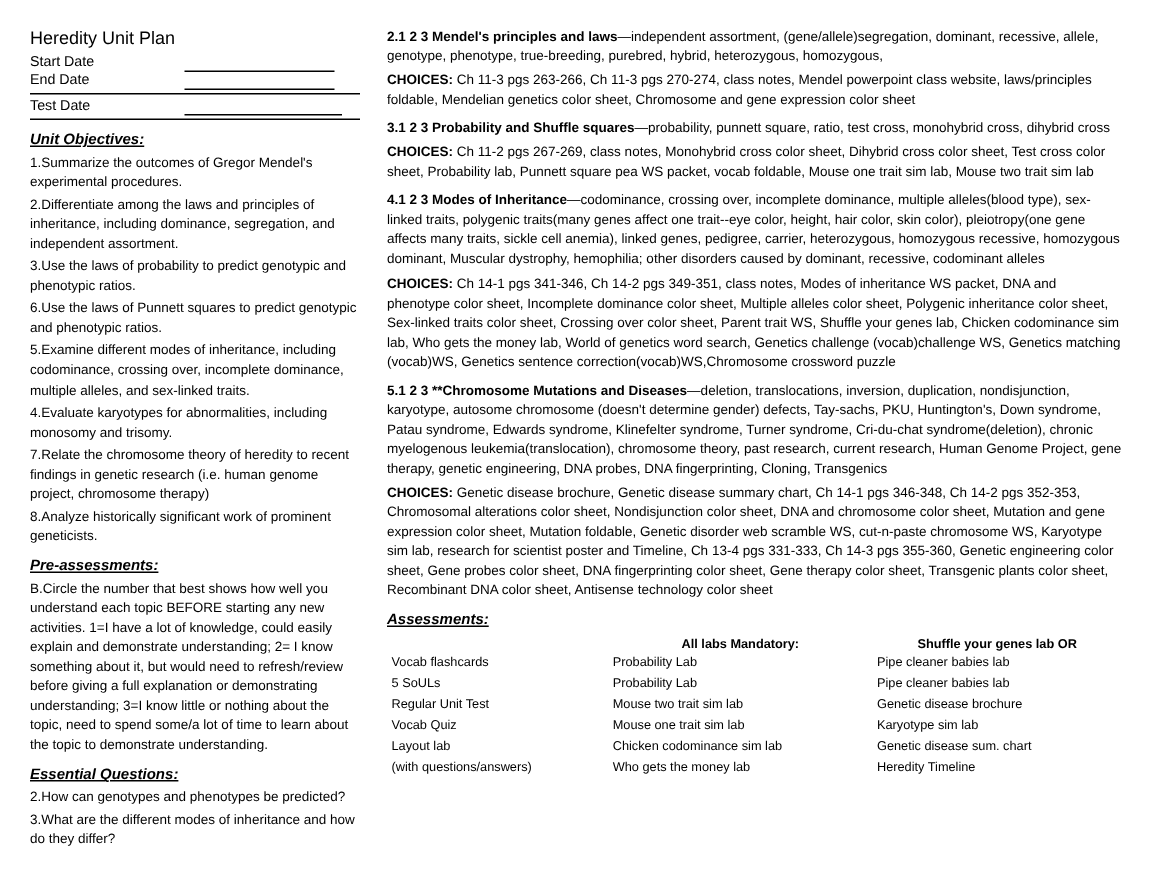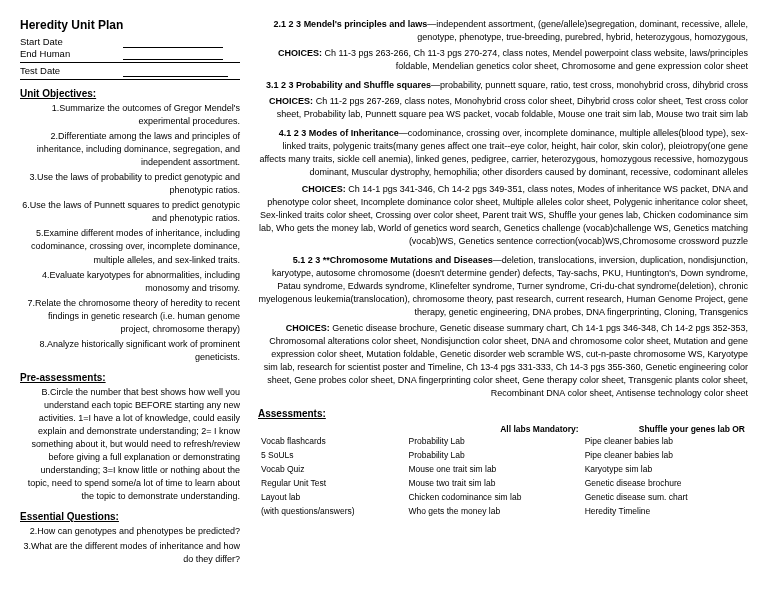--- a/index.html
+++ b/index.html
@@ -19,46 +19,46 @@
     }
     .left-column {
       width: 220px;
       flex-shrink: 0;
     }
     .right-column {
       flex: 1;
     }
     h1.plan-title {
       font-size: 12px;
-      font-weight: bold;
+      font-weight: normal;
       margin-bottom: 4px;
     }
     .date-line {
       font-size: 9.5px;
       margin-bottom: 2px;
       border-bottom: 1px solid #000;
       padding-bottom: 2px;
       width: 100%;
     }
     .date-line span {
       display: inline-block;
       min-width: 100px;
     }
     .section-title {
       font-size: 10px;
       font-weight: bold;
       margin-top: 8px;
       margin-bottom: 3px;
       text-decoration: underline;
+      font-style: italic;
     }
     .body-text {
       font-size: 9px;
       line-height: 1.45;
       margin-bottom: 3px;
-      text-align: right;
     }
     .body-text p {
       margin-bottom: 2px;
     }
     .choices-label {
       font-weight: bold;
       font-size: 9px;
     }
     .right-section-block {
       margin-bottom: 6px;
@@ -67,21 +67,21 @@
       font-weight: bold;
     }
     .assessments-table {
       width: 100%;
       border-collapse: collapse;
       margin-top: 4px;
       font-size: 8.5px;
     }
     .assessments-table th {
       font-weight: bold;
-      text-align: right;
+      text-align: center;
       padding: 1px 3px;
       font-size: 8.5px;
     }
     .assessments-table td {
       padding: 1px 3px;
       vertical-align: top;
       font-size: 8.5px;
       line-height: 1.4;
     }
     .underline-field {
@@ -93,21 +93,21 @@
 </head>
 <body>
 
 <div class="page-container">
 
   <div class="left-column">
     <h1 class="plan-title">Heredity Unit Plan</h1>
     <div class="date-line">
       <span>Start Date</span>
       <span class="underline-field">&nbsp;&nbsp;&nbsp;&nbsp;&nbsp;&nbsp;&nbsp;&nbsp;&nbsp;&nbsp;&nbsp;&nbsp;&nbsp;&nbsp;&nbsp;&nbsp;&nbsp;&nbsp;&nbsp;&nbsp;</span>
-      <span>End Human</span>
+      <span>End Date</span>
       <span class="underline-field">&nbsp;&nbsp;&nbsp;&nbsp;&nbsp;&nbsp;&nbsp;&nbsp;&nbsp;&nbsp;&nbsp;&nbsp;&nbsp;</span>
     </div>
     <div class="date-line">
       <span>Test Date</span>
       <span class="underline-field">&nbsp;&nbsp;&nbsp;&nbsp;&nbsp;&nbsp;&nbsp;&nbsp;&nbsp;&nbsp;&nbsp;&nbsp;&nbsp;&nbsp;&nbsp;&nbsp;&nbsp;&nbsp;&nbsp;&nbsp;&nbsp;&nbsp;&nbsp;&nbsp;&nbsp;&nbsp;&nbsp;&nbsp;&nbsp;&nbsp;&nbsp;&nbsp;&nbsp;&nbsp;&nbsp;&nbsp;&nbsp;&nbsp;&nbsp;&nbsp;</span>
     </div>
 
     <div class="section-title">Unit Objectives:</div>
     <div class="body-text">
       <p>1.Summarize the outcomes of Gregor Mendel's experimental procedures.</p>
@@ -187,30 +187,30 @@
             <td>Vocab flashcards</td>
             <td>Probability Lab</td>
             <td>Pipe cleaner babies lab</td>
           </tr>
           <tr>
             <td>5 SoULs</td>
             <td>Probability Lab</td>
             <td>Pipe cleaner babies lab</td>
           </tr>
           <tr>
+            <td>Regular Unit Test</td>
+            <td>Mouse two trait sim lab</td>
+            <td>Genetic disease brochure</td>
+          </tr>
+          <tr>
             <td>Vocab Quiz</td>
             <td>Mouse one trait sim lab</td>
             <td>Karyotype sim lab</td>
           </tr>
           <tr>
-            <td>Regular Unit Test</td>
-            <td>Mouse two trait sim lab</td>
-            <td>Genetic disease brochure</td>
-          </tr>
-          <tr>
             <td>Layout lab</td>
             <td>Chicken codominance sim lab</td>
             <td>Genetic disease sum. chart</td>
           </tr>
           <tr>
             <td>(with questions/answers)</td>
             <td>Who gets the money lab</td>
             <td>Heredity Timeline</td>
           </tr>
         </tbody>

